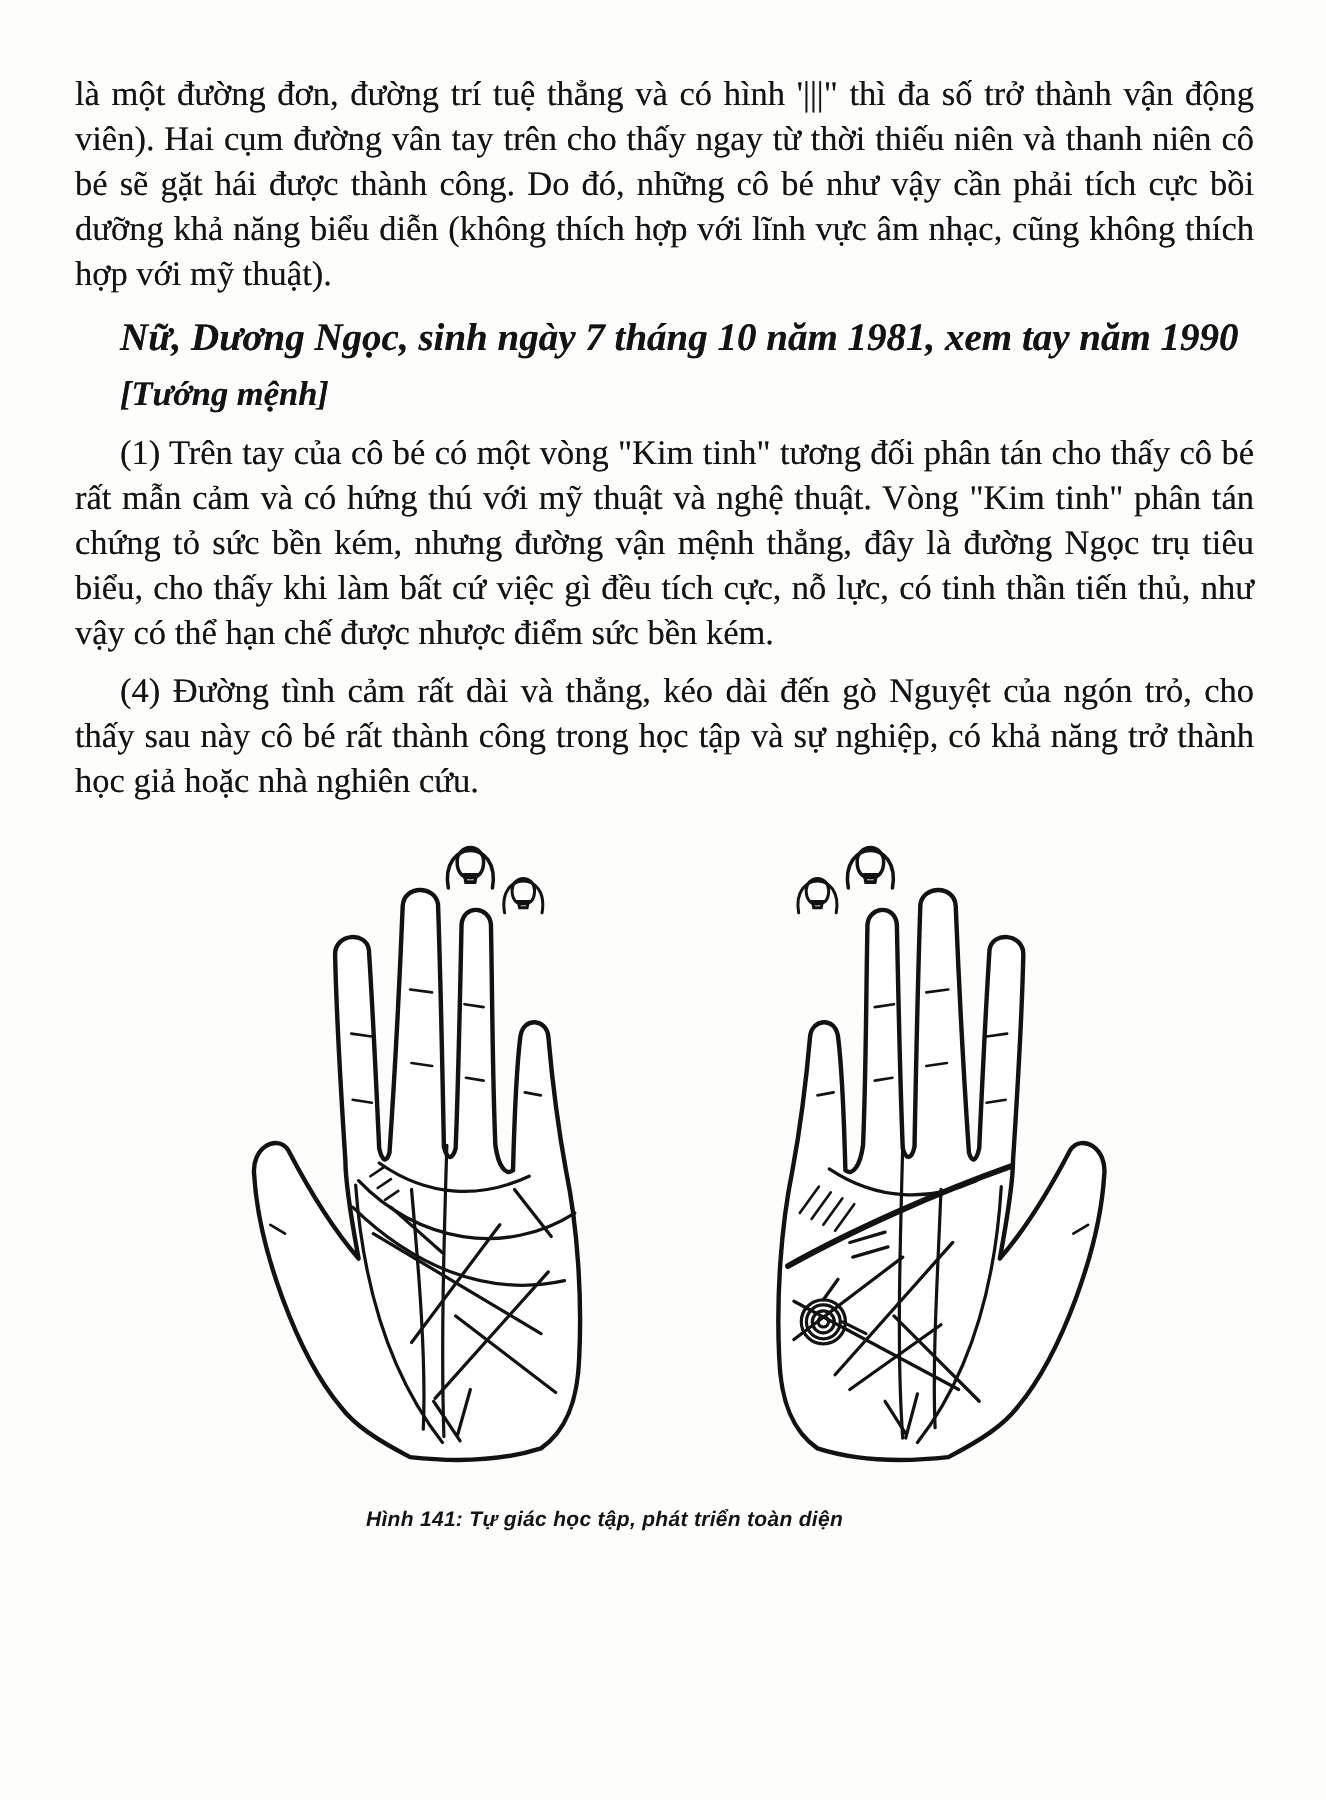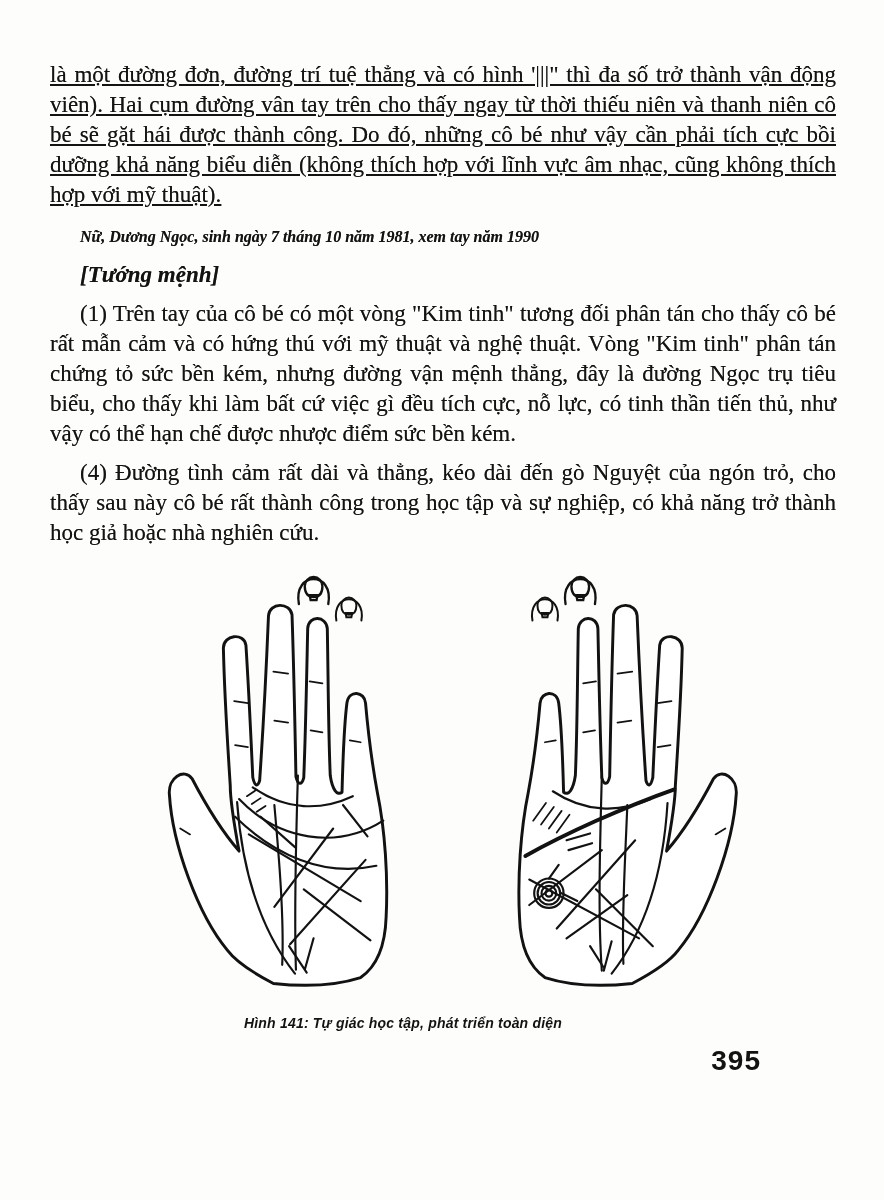--- a/index.html
+++ b/index.html
@@ -16,25 +16,25 @@
     position:relative;
   }
   .body-text{
     font-size:23px;
     line-height:30px;
     text-align:justify;
     text-shadow:0 0 .4px rgba(0,0,0,.6);
   }
   p{margin:0;}
   .para{ text-indent:30px; margin-top:9px;}
-  .para-top{ text-indent:0; margin-top:16px;text-decoration:underline;}
+  .para-top{ text-indent:0; margin-top:4px;}
   .case-heading{
     font-weight:bold;font-style:italic;
     text-indent:30px;margin-top:12px;
-    font-size:16px;
+    font-size:26px;
   }
   .section-label{
     font-style:italic;text-indent:30px;margin-top:8px;font-weight:bold;
   }
   .figure-wrap{
     margin-top:6px;
     text-align:center;
   }
   .figure-caption{
     font-family:"Liberation Sans", sans-serif;
@@ -156,15 +156,14 @@
           <circle class="pline" cx="428" cy="346" r="11.5"></circle>
           <circle class="pline" cx="428" cy="346" r="15"></circle>
           <path class="pline" d="M 428,331 l 10,-14 M 441,346 l 16,8"></path>
         </g>
         <path class="pline" d="M 470,400 l 14,22 M 492,395 l -8,30"></path>
       </g>
     </svg>
     <div class="figure-caption">Hình 141: Tự giác học tập, phát triển toàn diện</div>
   </div>
 
-  <div class="page-number">395</div>
 
 </div>
 
 </body></html>

